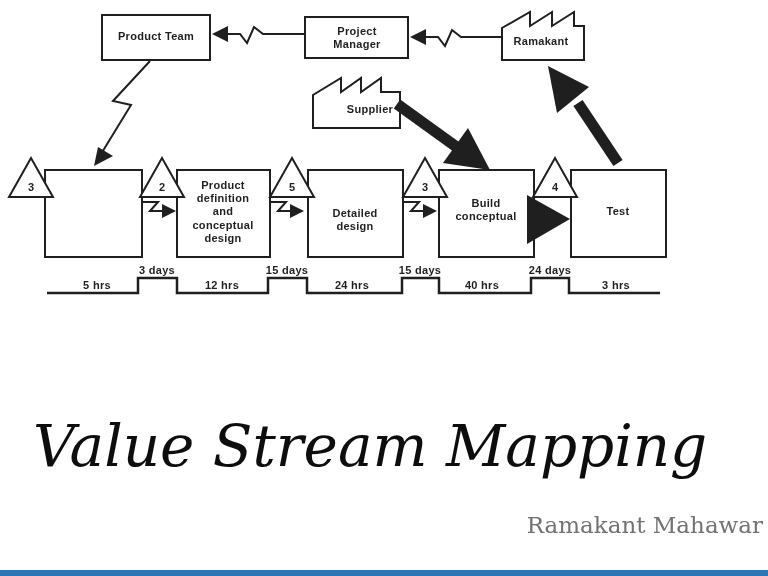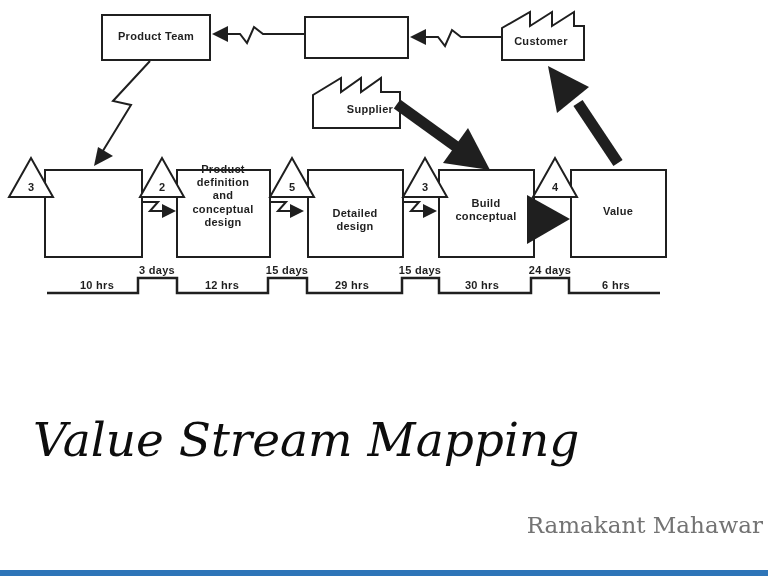--- a/index.html
+++ b/index.html
@@ -5,21 +5,21 @@
   html,body{margin:0;padding:0;background:#fff;}
   .slide{position:relative;width:768px;height:576px;background:#fff;overflow:hidden;
          font-family:"Liberation Sans",sans-serif;}
   .lbl{position:absolute;transform:translate(-50%,-50%);text-align:center;
        font-size:11px;font-weight:bold;letter-spacing:.3px;color:#1f1f1f;line-height:1.2;}
   .trinum{position:absolute;transform:translate(-50%,-50%);font-size:11px;font-weight:bold;color:#1f1f1f;}
   .timelbl{position:absolute;transform:translate(-50%,-50%);font-size:11px;font-weight:bold;
            letter-spacing:.3px;color:#1f1f1f;white-space:nowrap;}
   .title{position:absolute;left:33px;top:412px;width:720px;
          font-family:"DejaVu Serif","Liberation Serif",serif;font-style:italic;
-         font-size:47px;color:#0d0d0d;white-space:nowrap;}
+         font-size:58px;color:#0d0d0d;white-space:nowrap;}
   .author{position:absolute;right:5px;top:512px;
           font-family:"DejaVu Serif","Liberation Serif",serif;
           font-size:23px;color:#737373;white-space:nowrap;}
   .footer-bar{position:absolute;left:0;bottom:0;width:768px;height:6px;background:#2e75b8;}
   svg{position:absolute;left:0;top:0;}
 </style>
 </head>
 <body>
 
 <div class="slide">
@@ -71,42 +71,43 @@
       <path d="M490,170 L443,163 L468,128 Z"></path>
 
       <path d="M618,163 L578,103" stroke="#1f1f1f" stroke-width="11"></path>
       <path d="M548,66 L589,87 L557,113 Z"></path>
 
       <path d="M527,195 L527,244 L570,219 Z"></path>
     </g>
   </svg>
 
   <div class="lbl" style="left:156px;top:37px;width:104px">Product Team</div>
-  <div class="lbl" style="left:541px;top:42px;width:90px">Customer</div>
+  <div class="lbl" style="left:357px;top:38px;width:70px">Project Manager</div>
+  <div class="lbl" style="left:541px;top:42px;width:90px">Ramakant</div>
   <div class="lbl" style="left:370px;top:110px;width:90px">Supplier</div>
 
-  <div class="lbl" style="left:223px;top:196px;width:66px">Product definition and conceptual design</div>
+  <div class="lbl" style="left:223px;top:212px;width:66px">Product definition and conceptual design</div>
   <div class="lbl" style="left:355px;top:220px;width:58px">Detailed design</div>
   <div class="lbl" style="left:486px;top:210px;width:66px">Build conceptual</div>
-  <div class="lbl" style="left:618px;top:212px;width:80px">Value</div>
+  <div class="lbl" style="left:618px;top:212px;width:80px">Test</div>
 
   <div class="trinum" style="left:31px;top:187px">3</div>
   <div class="trinum" style="left:162px;top:187px">2</div>
   <div class="trinum" style="left:292px;top:187px">5</div>
   <div class="trinum" style="left:425px;top:187px">3</div>
   <div class="trinum" style="left:555px;top:187px">4</div>
 
   <div class="timelbl" style="left:157px;top:270px">3 days</div>
   <div class="timelbl" style="left:287px;top:270px">15 days</div>
   <div class="timelbl" style="left:420px;top:270px">15 days</div>
   <div class="timelbl" style="left:550px;top:270px">24 days</div>
 
-  <div class="timelbl" style="left:97px;top:285px">10 hrs</div>
+  <div class="timelbl" style="left:97px;top:285px">5 hrs</div>
   <div class="timelbl" style="left:222px;top:285px">12 hrs</div>
-  <div class="timelbl" style="left:352px;top:285px">29 hrs</div>
-  <div class="timelbl" style="left:482px;top:285px">30 hrs</div>
-  <div class="timelbl" style="left:616px;top:285px">6 hrs</div>
+  <div class="timelbl" style="left:352px;top:285px">24 hrs</div>
+  <div class="timelbl" style="left:482px;top:285px">40 hrs</div>
+  <div class="timelbl" style="left:616px;top:285px">3 hrs</div>
 
   <div class="title">Value Stream Mapping</div>
   <div class="author">Ramakant Mahawar</div>
 
   <div class="footer-bar" style="background: rgb(46, 117, 184);"></div>
 </div>
 
 </body></html>

